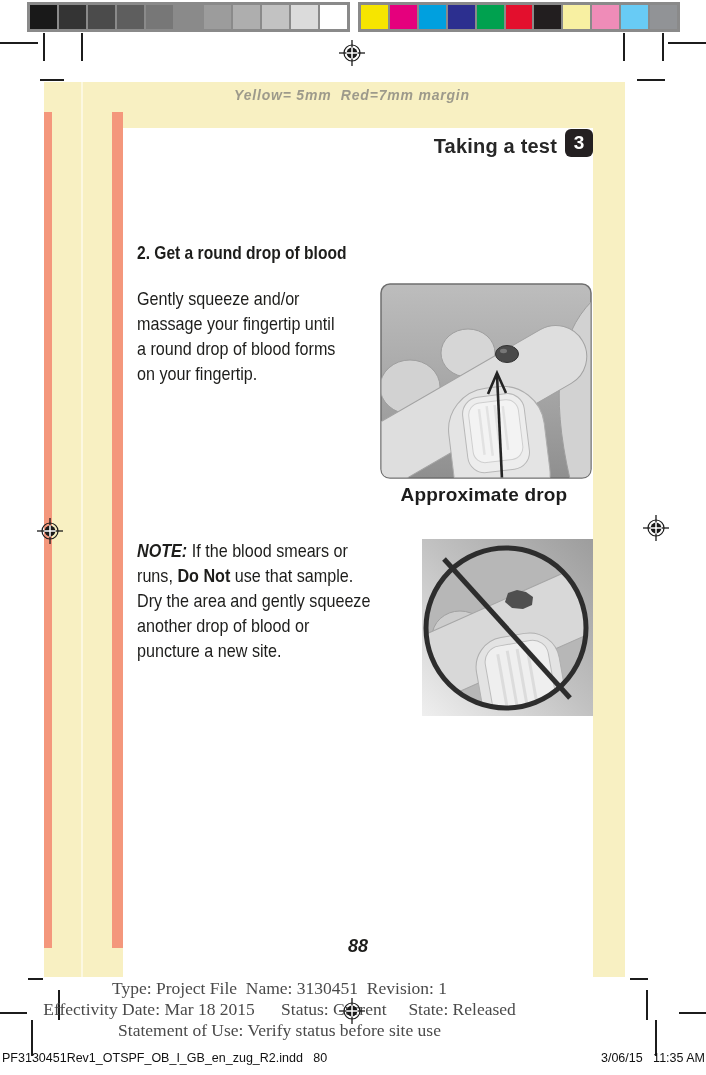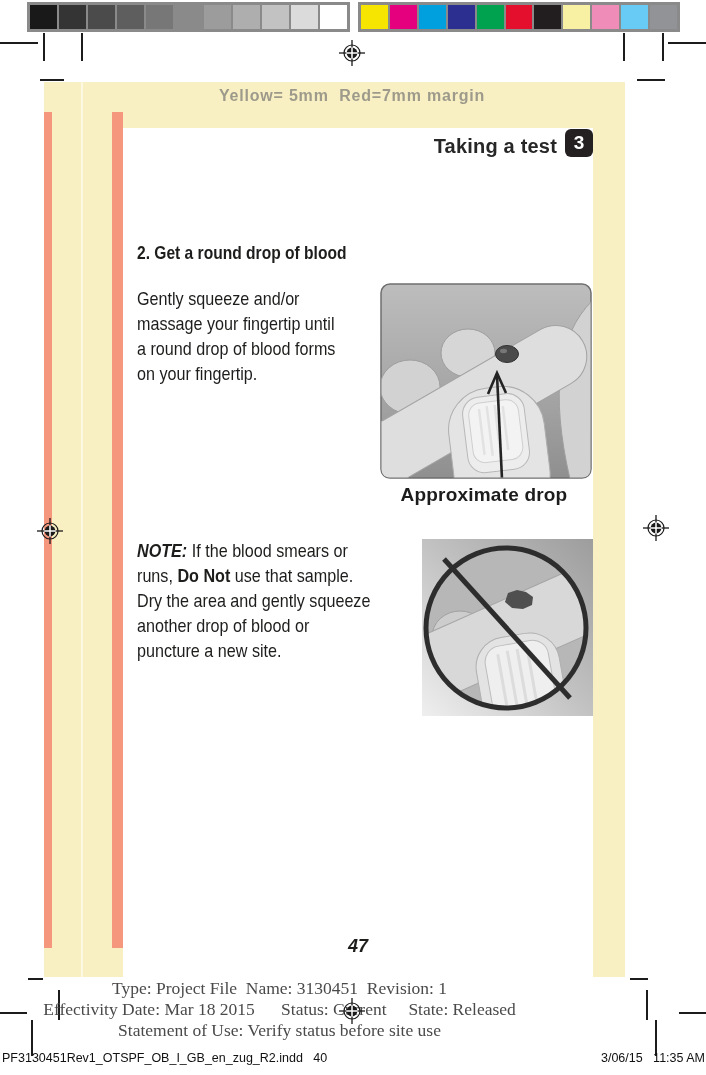--- a/index.html
+++ b/index.html
@@ -17,21 +17,21 @@
   
   .regmark{position:absolute;width:26px;height:26px;z-index:30;}
 
   
   .yellow-band{position:absolute;left:44px;top:82px;width:581px;height:895px;background:var(--yellowBand);}
   .fold-line{position:absolute;left:81px;top:82px;width:2px;height:895px;background:rgba(255,255,255,.5);}
   .stripe{position:absolute;top:112px;height:836px;background:var(--redStripe);}
   .stripe.s1{left:44px;width:8px;}
   .stripe.s2{left:112px;width:11px;}
   .margin-note{position:absolute;left:44px;top:87px;width:616px;text-align:center;
-               font-size:16px;font-weight:600;letter-spacing:.8px;color:var(--marginNoteText);white-space:pre;}
+               font-size:14px;font-weight:600;letter-spacing:.8px;color:var(--marginNoteText);white-space:pre;font-style:italic;}
 
   
   .page{position:absolute;left:123px;top:112px;width:470px;height:1036px;background:#fff;color:var(--inkDark);margin-top:16px;}
   .header-title{position:absolute;top:7px;right:36px;font-size:20px;font-weight:600;
                 letter-spacing:.2px;color:#272727;}
   .chapter-badge{position:absolute;top:1px;right:0;width:28px;height:28px;border-radius:6px;
                  background:var(--badgeBg);color:#fff;font-size:19px;font-weight:700;
                  text-align:center;line-height:28px;}
   .step-heading{position:absolute;left:14px;top:114px;font-size:19px;font-weight:700;
                 transform:scaleX(.82);transform-origin:0 0;white-space:nowrap;}
@@ -204,36 +204,36 @@
             <rect x="66" y="104" width="64" height="78" rx="16" fill="#efefef" stroke="#bdbdbd"></rect>
             <path d="M80 112 v58 M90 110 v62 M100 110 v62 M110 112 v56" stroke="#dcdcdc" stroke-width="3" fill="none"></path>
           </g>
           <path d="M171 120 C 150 140 140 160 138 177 L 171 177 Z" fill="#c6c6c6"></path>
         </g>
         <circle cx="84" cy="89" r="80" fill="none" stroke="#2d2d2d" stroke-width="5"></circle>
         <line x1="22" y1="20" x2="148" y2="159" stroke="#2d2d2d" stroke-width="5"></line>
       </svg>
     </div>
 
-    <div class="page-number">47</div>
+    <div class="page-number">88</div>
   </div>
 
   <svg class="regmark" style="left:339px;top:40px;">
       <use href="#regmark"></use>
     </svg>
   <svg class="regmark" style="left:37px;top:518px;">
       <use href="#regmark"></use>
     </svg>
   <svg class="regmark" style="left:643px;top:515px;">
       <use href="#regmark"></use>
     </svg>
   <svg class="regmark" style="left:339px;top:998px;">
       <use href="#regmark"></use>
     </svg>
 
   <div class="footer-line fl1">Type: Project File  Name: 3130451  Revision: 1</div>
   <div class="footer-line fl2">Effectivity Date: Mar 18 2015      Status: Current     State: Released</div>
   <div class="footer-line fl3">Statement of Use: Verify status before site use</div>
 
-  <div class="slug left">PF3130451Rev1_OTSPF_OB_I_GB_en_zug_R2.indd   40</div>
+  <div class="slug left">PF3130451Rev1_OTSPF_OB_I_GB_en_zug_R2.indd   80</div>
   <div class="slug right">3/06/15   11:35 AM</div>
 
 </div>
 
 </body></html>

